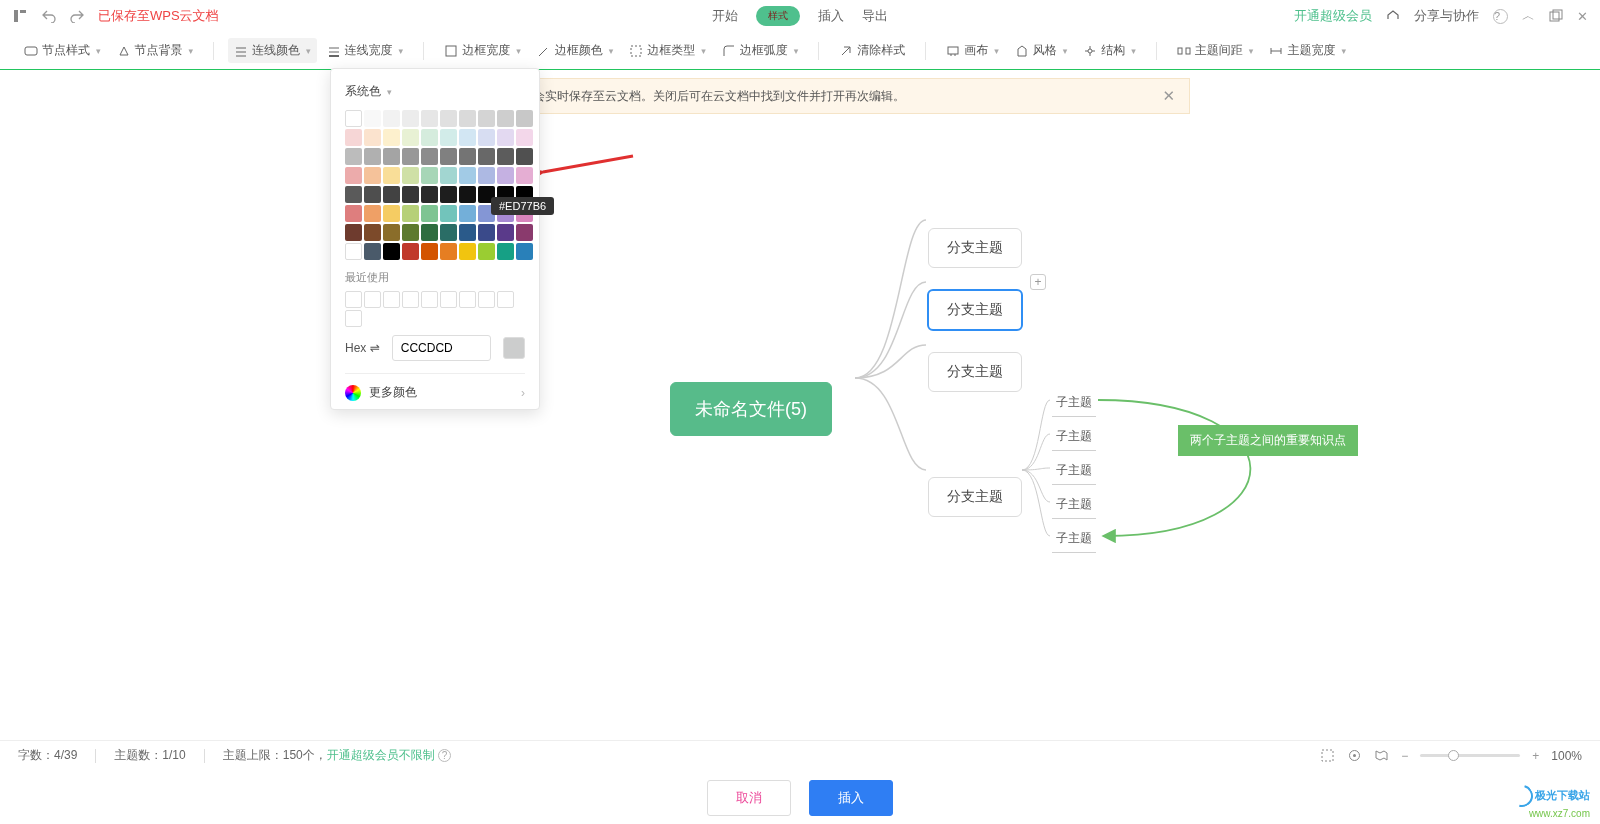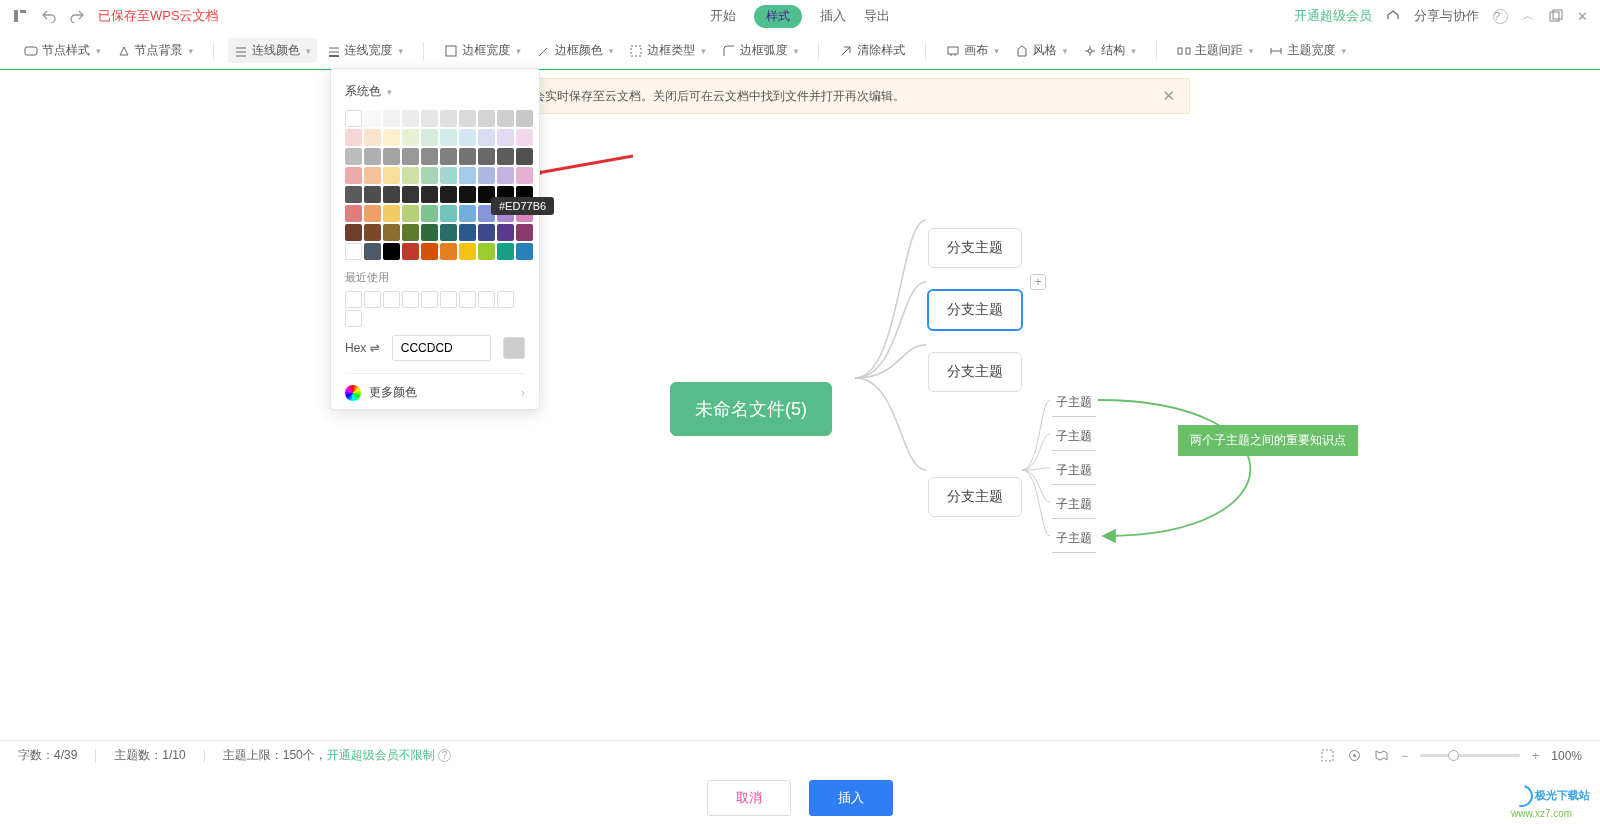--- a/index.html
+++ b/index.html
@@ -3,21 +3,21 @@
 <meta charset="utf-8">
 <style>
 * { margin: 0; padding: 0; box-sizing: border-box; font-family: "Microsoft YaHei", sans-serif; }
 body { width: 1600px; height: 824px; background: #fff; position: relative; overflow: hidden; }
 
 
 .topbar { height: 32px; display: flex; align-items: center; padding: 0 12px; font-size: 13px; color: #666; }
 .topbar .left { display: flex; align-items: center; gap: 14px; }
 .topbar .center { position: absolute; left: 50%; transform: translateX(-50%); display: flex; gap: 18px; align-items: center; }
 .topbar .center span { cursor: pointer; }
-.topbar .center .active { background: #4fc08d; color: #4c1d95; padding: 3px 12px; border-radius: 12px; font-size: 12px; }
+.topbar .center .active { background: #4fc08d; color: #7f1d1d; padding: 3px 12px; border-radius: 12px; font-size: 10px; }
 .topbar .right { margin-left: auto; display: flex; gap: 14px; align-items: center; }
 .topbar .vip { color: #4fc08d; }
 .icon-btn { cursor: pointer; color: #999; display: inline-flex; }
 
 
 .toolbar { height: 38px; border-bottom: 1px solid #22c55e; display: flex; align-items: center; padding: 0 18px; gap: 4px; font-size: 12px; color: #555; }
 .tb-item { display: flex; align-items: center; gap: 4px; padding: 4px 6px; cursor: pointer; border-radius: 3px; }
 .tb-item.active { background: #f2f2f2; }
 .tb-divider { width: 1px; height: 18px; background: #e5e5e5; margin: 0 10px; }
 .caret { font-size: 9px; color: #aaa; margin-left: 2px; }
@@ -64,21 +64,21 @@
 .zoom-slider { width: 100px; height: 3px; background: #ddd; position: relative; border-radius: 2px; }
 .zoom-slider .handle { position: absolute; top: -4px; left: 28px; width: 11px; height: 11px; background: #fff; border: 1px solid #aaa; border-radius: 50%; }
 
 
 .bottom-actions { position: absolute; bottom: 8px; left: 50%; transform: translateX(-50%); display: flex; gap: 18px; }
 .btn { padding: 8px 28px; font-size: 13px; border-radius: 3px; cursor: pointer; }
 .btn-cancel { background: #fff; border: 1px solid #ddd; color: #ec4899; }
 .btn-primary { background: #2f7ef3; border: 1px solid #2f7ef3; color: #fff; }
 
 
-.watermark { position: absolute; bottom: 4px; right: 10px; font-size: 11px; color: #3aa5e8; line-height: 1.2; font-weight: bold; margin-top: 28px; }
+.watermark { position: absolute; bottom: 4px; right: 10px; font-size: 11px; color: #3aa5e8; text-align: right; line-height: 1.2; font-weight: bold; margin-top: 28px; }
 .watermark .url { color: #76c64c; font-weight: normal; font-size: 10px; }
 .watermark .logo-j { display: inline-block; width: 22px; height: 22px; border: 2px solid #3aa5e8; border-radius: 50%; border-top-color: transparent; border-left-color: transparent; transform: rotate(-30deg); margin-right: 2px; vertical-align: middle; }
 
 .sb-divider { width: 1px; height: 14px; background: #ddd; }
 svg.conn { position: absolute; pointer-events: none; overflow: visible; }
 </style>
 </head>
 <body>
 
 <div class="topbar">

